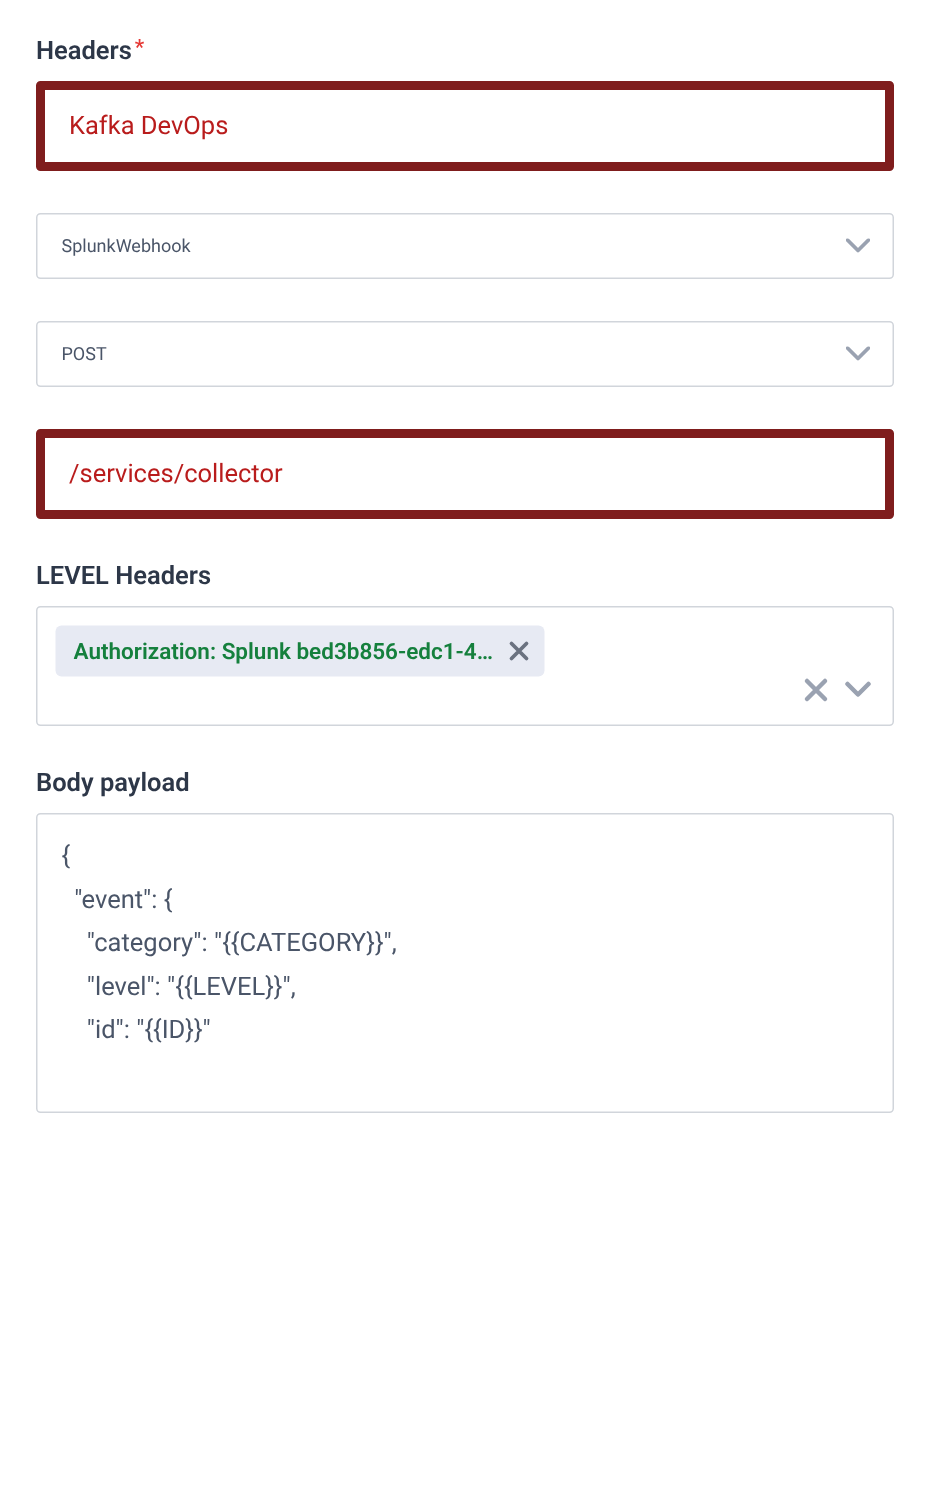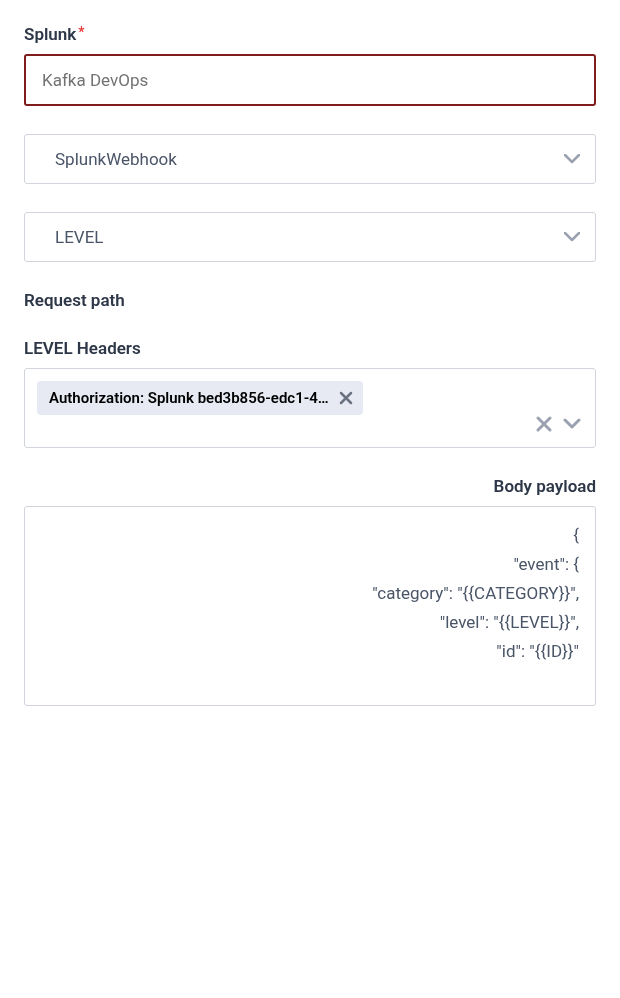--- a/index.html
+++ b/index.html
@@ -25,38 +25,38 @@
       margin-bottom: 10px;
     }
     .required-asterisk {
       color: #e53935;
       font-size: 14px;
       vertical-align: top;
       margin-left: 2px;
     }
     .text-input {
       width: 100%;
-      border: 2px solid #7f1d1d;
+      border: 6px solid #7f1d1d;
       border-radius: 3px;
       padding: 14px 16px;
       font-size: 17px;
-      color: #737373;
+      color: #b91c1c;
       background: #fff;
       font-family: inherit;
     }
     .select-wrapper {
       position: relative;
       width: 100%;
     }
     .select-input {
       width: 100%;
       border: 1px solid #d1d5db;
       border-radius: 3px;
-      padding: 14px 40px 14px 30px;
-      font-size: 17px;
+      padding: 14px 40px 14px 16px;
+      font-size: 12px;
       color: #4a5568;
       background: #fff;
       cursor: pointer;
       display: flex;
       align-items: center;
     }
     .chevron-down {
       position: absolute;
       right: 16px;
       top: 50%;
@@ -76,21 +76,21 @@
       position: relative;
     }
     .header-chip {
       display: inline-flex;
       align-items: center;
       background: #e7eaf3;
       border-radius: 4px;
       padding: 8px 10px 8px 12px;
       font-size: 15px;
       font-weight: 600;
-      color: #000000;
+      color: #15803d;
       max-width: 400px;
     }
     .header-chip-text {
       white-space: nowrap;
       overflow: hidden;
       text-overflow: ellipsis;
       max-width: 340px;
     }
     .header-chip-close {
       margin-left: 10px;
@@ -125,55 +125,53 @@
       line-height: 1.7;
       overflow: hidden;
       height: 200px;
     }
   </style>
 </head>
 <body>
 
 <div class="form-group">
   <label class="form-label">
-    <span>Splunk</span><span class="required-asterisk">*</span>
+    <span>Headers</span><span class="required-asterisk">*</span>
   </label>
   <input type="text" class="text-input" value="Kafka DevOps" style="">
 </div>
 
 <div class="form-group">
   <div class="select-wrapper">
     <div class="select-input">
       <span>SplunkWebhook</span>
     </div>
     <span class="chevron-down">
       <svg class="chevron-svg" width="16" height="10" viewBox="0 0 16 10" fill="none">
           <path d="M1 1L8 8L15 1" stroke="#9aa2b1" stroke-width="2.5" stroke-linecap="round" stroke-linejoin="round"></path>
         </svg>
     </span>
   </div>
 </div>
 
 <div class="form-group">
   <div class="select-wrapper">
     <div class="select-input">
-      <span>LEVEL</span>
+      <span>POST</span>
     </div>
     <span class="chevron-down">
       <svg class="chevron-svg" width="16" height="10" viewBox="0 0 16 10" fill="none">
           <path d="M1 1L8 8L15 1" stroke="#9aa2b1" stroke-width="2.5" stroke-linecap="round" stroke-linejoin="round"></path>
         </svg>
     </span>
   </div>
 </div>
 
 <div class="form-group">
-  <label class="form-label">
-    <span>Request path</span>
-  </label>
+  <input type="text" class="text-input" value="/services/collector" style="">
 </div>
 
 <div class="form-group">
   <label class="form-label">
     <span>LEVEL Headers</span>
   </label>
   <div class="headers-box">
     <div class="header-chip">
       <span class="header-chip-text">Authorization: Splunk bed3b856-edc1-4…</span>
       <span class="header-chip-close">
@@ -190,21 +188,21 @@
       </span>
       <span class="headers-chevron">
         <svg width="18" height="12" viewBox="0 0 18 12" fill="none">
             <path d="M2 2L9 9L16 2" stroke="#9aa2b1" stroke-width="3" stroke-linecap="round" stroke-linejoin="round"></path>
           </svg>
       </span>
     </div>
   </div>
 </div>
 
-<div class="form-group" style="margin-bottom:0;text-align:right;">
+<div class="form-group" style="margin-bottom:0;">
   <label class="form-label">
     <span>Body payload</span>
   </label>
   <div class="payload-box">{
   "event": {
     "category": "{{CATEGORY}}",
     "level": "{{LEVEL}}",
     "id": "{{ID}}"</div>
 </div>
 

